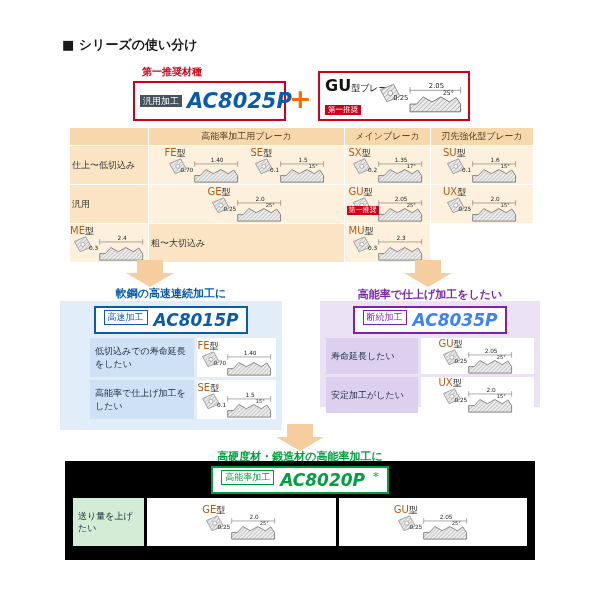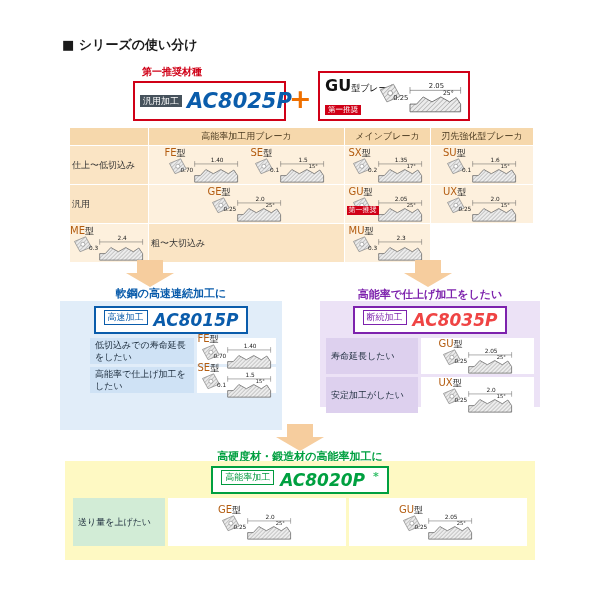--- a/index.html
+++ b/index.html
@@ -9,21 +9,21 @@
   .reclabel{position:absolute;left:142px;top:65px;font-size:10px;font-weight:bold;color:#d00017;}
 
   .box1{position:absolute;left:133px;top:81px;width:153px;height:40px;border:2px solid #d00017;background:#fff;display:flex;align-items:center;gap:5px;padding:0 5px;box-sizing:border-box;}
   .tag{font-size:9px;padding:1px 3px;white-space:nowrap;line-height:1.2;}
   .tag-dark{background:#46525c;color:#fff;}
   .tag-blue{color:#0a5cab;border:1px solid #0a5cab;background:#fff;}
   .tag-purple{color:#7d22ad;border:1px solid #7d22ad;background:#fff;}
   .tag-green{color:#009a3e;border:1px solid #009a3e;background:#fff;}
   .grade{font-style:italic;font-weight:bold;letter-spacing:0;}
   .grade-blue{color:#0a5cab;}
-  .grade-purple{color:#ef4444;}
+  .grade-purple{color:#3b82f6;}
   .grade-green{color:#00a040;}
   .g21{font-size:21px;}
   .g17{font-size:17px;}
 
   .plus{position:absolute;left:289px;top:83px;font-size:27px;font-weight:bold;color:#ef7000;}
 
   .box2{position:absolute;left:318px;top:71px;width:152px;height:50px;border:2px solid #d00017;background:#fff;box-sizing:border-box;}
   .box2title{position:absolute;left:5px;top:3px;}
   .gu-big{font-size:16px;font-weight:bold;color:#111;}
   .gu-small{font-size:9px;color:#111;}
@@ -53,36 +53,36 @@
   #arrow-bottom{left:300px;top:424px;}
 
   .paneltitle{position:absolute;transform:translateX(-50%);font-size:11px;font-weight:bold;white-space:nowrap;}
   #left-title{left:171px;top:286px;color:#0a5cab;}
   #right-title{left:430px;top:287px;color:#7d22ad;}
   #bottom-title{left:300px;top:449px;color:#00a040;}
 
   .panel{position:absolute;box-sizing:border-box;}
   #left-panel{left:60px;top:301px;width:222px;height:129px;background:#e1edf9;}
   #right-panel{left:320px;top:301px;width:220px;height:106px;background:#ece2f6;}
-  #bottom-panel{left:65px;top:461px;width:470px;height:99px;background:#fef9c3;}
+  #bottom-panel{left:65px;top:461px;width:470px;height:99px;background:#000000;}
 
   .phead{display:flex;align-items:flex-start;gap:6px;background:#fff;width:max-content;margin:5px auto 4px;padding:2px 8px;}
   .phead-blue{border:2px solid #0a5cab;}
   .phead-purple{border:2px solid #7d22ad;}
   .phead-green{border:2px solid #00a040;}
 
   .prow{display:flex;gap:3px;margin:3px 6px;}
-  .lrow{height:26px;padding-left:24px;}
+  .lrow{height:39px;padding-left:24px;}
   .rrow{height:36px;}
   .ptext{font-size:9px;color:#1a2a3a;padding:3px 5px;display:flex;align-items:center;line-height:1.35;box-sizing:border-box;}
   #left-panel .ptext{background:#cfe2f5;width:104px;}
   #right-panel .ptext{background:#ddd0ee;width:92px;}
   .pbrk{background:#fff;flex:1;display:flex;align-items:center;justify-content:center;}
   #bottom-panel .brow{display:flex;gap:3px;margin:3px 8px;height:48px;}
-  #bottom-panel .ptext{background:#d2ecd6;width:92px;}
+  #bottom-panel .ptext{background:#d2ecd6;width:71px;}
 
   .sparkle{color:#35c06a;font-size:11px;font-weight:bold;margin-left:2px;vertical-align:top;}
   .defs{position:absolute;width:0;height:0;}
 </style>
 </head>
 <body>
 
 <svg class="defs" aria-hidden="true">
   <defs>
     <pattern id="hatch" width="3" height="3" patternUnits="userSpaceOnUse" patternTransform="rotate(45)">

